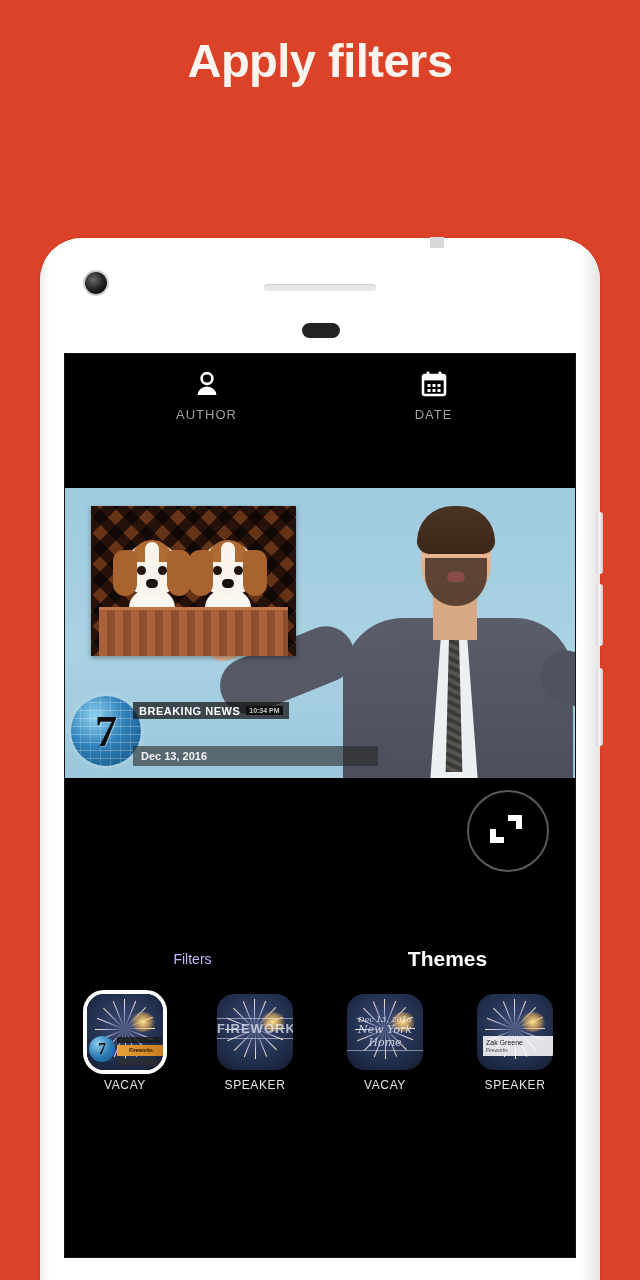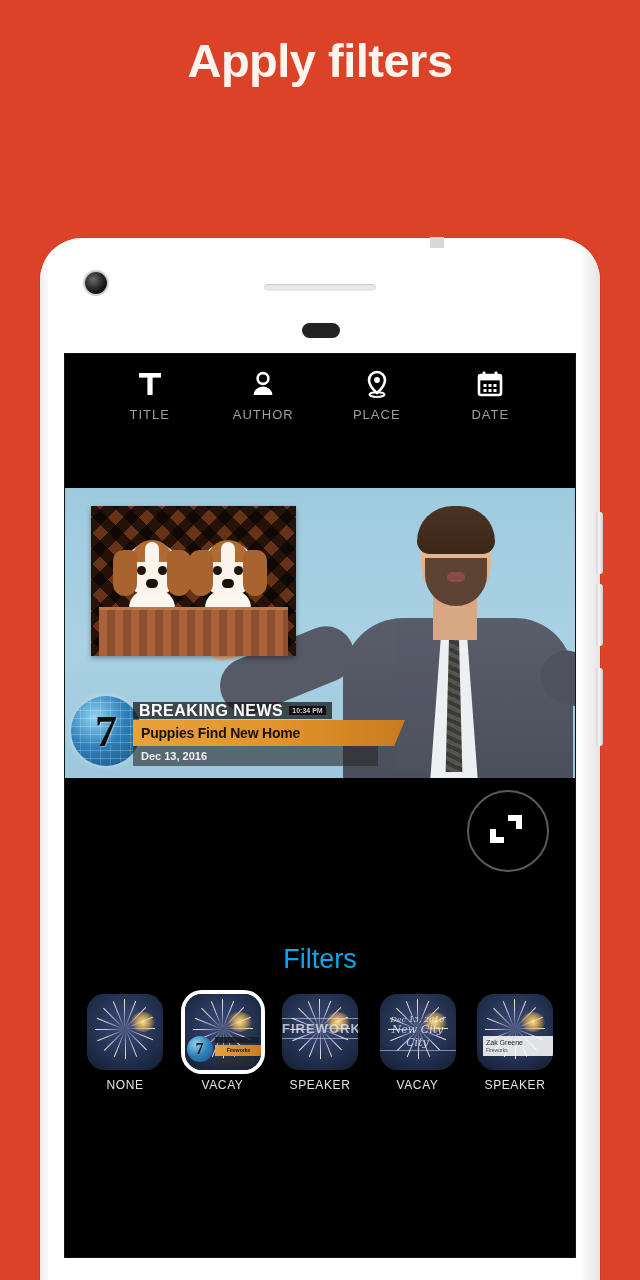--- a/index.html
+++ b/index.html
@@ -158,21 +158,21 @@
   }
   .globe-7{
     position:absolute;left:0;top:0;width:70px;height:70px;display:flex;align-items:center;justify-content:center;
     font-size:44px;font-weight:bold;color:#0E0E0E;font-family:"Liberation Serif",serif;
     text-shadow:1px 1px 0 rgba(255,255,255,.35);
   }
   .l3-kicker{
     position:absolute;left:62px;top:6px;height:17px;padding:0 6px;
     background:rgba(20,20,20,.72);display:flex;align-items:center;gap:6px;
   }
-  .l3-kicker-txt{color:#FFF;font-size:16px;font-weight:bold;letter-spacing:.5px;}
+  .l3-kicker-txt{color:#FFF;font-size:11px;font-weight:bold;letter-spacing:.5px;}
   .l3-time{background:#101010;color:#C9C9C9;font-size:7px;padding:1px 3px;font-weight:bold;}
   .l3-head{
     position:absolute;left:62px;top:24px;width:272px;height:26px;
     background:linear-gradient(90deg,#E8A23A 0%,#E2922A 55%,#C97C1F 100%);
     clip-path:polygon(0 0,100% 0,96% 100%,0 100%);
     display:flex;align-items:center;
   }
   .l3-head-txt{color:#1B1205;font-size:14px;font-weight:bold;padding-left:8px;letter-spacing:-.2px;}
   .l3-date{
     position:absolute;left:62px;top:50px;width:245px;height:20px;
@@ -181,21 +181,21 @@
   .l3-date-txt{color:#F2F2F2;font-size:11px;font-weight:bold;padding-left:8px;}
   
   .expand-wrap{height:150px;position:relative;}
   .expand{
     position:absolute;right:26px;top:12px;width:78px;height:78px;border-radius:50%;
     border:2px solid #5A5A5A;cursor:pointer;
   }
   
   .ftrow{display:flex;align-items:center;padding:0 0 0 0;height:62px;}
   .ft{flex:1;text-align:center;cursor:pointer;}
-  .ft-filters{color:#0ea5e9;font-size:27px;}
+  .ft-filters{color:#c4b5fd;font-size:14px;}
   .ft-themes{color:#FFFFFF;font-size:21px;font-weight:bold;}
   .thumbs{display:flex;justify-content:space-between;padding:4px 18px 0 18px;}
   .thumb{width:84px;text-align:center;cursor:pointer;}
   .thumb-img{
     position:relative;width:76px;height:76px;margin:0 auto;border-radius:17px;overflow:hidden;
     background:radial-gradient(circle at 50% 42%,#3C4C74 0%,#22304F 60%,#141C2F 100%);
   }
   .thumb.sel .thumb-img{box-shadow:0 0 0 4px #FFFFFF;}
   .fw{position:absolute;left:50%;top:46%;width:0;height:0;}
   .fw i{
@@ -255,50 +255,31 @@
 <div class="sensor-pill"></div>
 <div class="side-btn vol-up"></div>
 <div class="side-btn vol-dn"></div>
 <div class="side-btn power"></div>
 
 <div class="screen">
 
 
   <div class="tabs">
 
-    <div class="tab">
-      <div class="tab-ico">
-        <svg width="26" height="28" viewBox="0 0 26 28" aria-hidden="true">
-          <rect x="2" y="3" width="22" height="4.6" fill="#ffffff"></rect>
-          <rect x="10.4" y="3" width="5.2" height="22" fill="#ffffff"></rect>
-        </svg>
-      </div>
-      <div class="tab-lbl">TITLE</div>
-    </div>
 
     <div class="tab">
       <div class="tab-ico">
         <svg width="26" height="28" viewBox="0 0 26 28" aria-hidden="true">
           <circle cx="13" cy="8.5" r="5.4" fill="none" stroke="#ffffff" stroke-width="2.6"></circle>
           <path d="M3.6 25 a9.4 8.6 0 0 1 18.8 0" fill="#ffffff"></path>
         </svg>
       </div>
       <div class="tab-lbl">AUTHOR</div>
     </div>
 
-    <div class="tab">
-      <div class="tab-ico">
-        <svg width="26" height="29" viewBox="0 0 26 29" aria-hidden="true">
-          <path d="M13 2 a8 8 0 0 1 8 8 c0 6-8 13-8 13 s-8-7-8-13 a8 8 0 0 1 8-8 z" fill="none" stroke="#ffffff" stroke-width="2.6"></path>
-          <circle cx="13" cy="10" r="2.9" fill="#ffffff"></circle>
-          <ellipse cx="13" cy="24.6" rx="7.5" ry="2.4" fill="none" stroke="#ffffff" stroke-width="2"></ellipse>
-        </svg>
-      </div>
-      <div class="tab-lbl">PLACE</div>
-    </div>
 
     <div class="tab">
       <div class="tab-ico">
         <svg width="28" height="28" viewBox="0 0 28 28" aria-hidden="true">
           <rect x="3" y="5" width="22" height="20" rx="2" fill="none" stroke="#ffffff" stroke-width="2.6"></rect>
           <rect x="3" y="5" width="22" height="5.4" fill="#ffffff"></rect>
           <rect x="6.5" y="1.5" width="3" height="5" rx="1.3" fill="#ffffff"></rect>
           <rect x="18.5" y="1.5" width="3" height="5" rx="1.3" fill="#ffffff"></rect>
           <rect x="7.5" y="14" width="3" height="3" fill="#ffffff"></rect>
           <rect x="12.5" y="14" width="3" height="3" fill="#ffffff"></rect>
@@ -364,23 +345,20 @@
       <div class="basket"></div>
     </div>
 
     <div class="lower3">
       <div class="globe"></div>
       <div class="globe-7">7</div>
       <div class="l3-kicker">
         <span class="l3-kicker-txt">BREAKING NEWS</span>
         <span class="l3-time">10:34 PM</span>
       </div>
-      <div class="l3-head">
-        <span class="l3-head-txt">Puppies Find New Home</span>
-      </div>
       <div class="l3-date">
         <span class="l3-date-txt">Dec 13, 2016</span>
       </div>
     </div>
   </div>
 
   <div class="expand-wrap">
     <div class="expand">
       <span>
         <svg width="74" height="74" viewBox="0 0 74 74" aria-hidden="true">
@@ -388,23 +366,60 @@
           <path d="M32 48 H24 V40" fill="none" stroke="#ffffff" stroke-width="6" stroke-linecap="square"></path>
         </svg>
       </span>
     </div>
   </div>
 
   <div class="ftrow">
     <div class="ft">
       <span class="ft-filters">Filters</span>
     </div>
+    <div class="ft">
+      <span class="ft-themes">Themes</span>
+    </div>
   </div>
 
   <div class="thumbs">
+
+
+    <div class="thumb sel">
+      <div class="thumb-img">
+        <div class="fw">
+          <i style="transform:rotate(0deg)"></i>
+            <i style="transform:rotate(22deg)"></i>
+          <i style="transform:rotate(45deg)"></i>
+            <i style="transform:rotate(68deg)"></i>
+          <i style="transform:rotate(90deg)"></i>
+            <i style="transform:rotate(112deg)"></i>
+          <i style="transform:rotate(135deg)"></i>
+            <i style="transform:rotate(158deg)"></i>
+          <i style="transform:rotate(180deg)"></i>
+            <i style="transform:rotate(202deg)"></i>
+          <i style="transform:rotate(225deg)"></i>
+            <i style="transform:rotate(248deg)"></i>
+          <i style="transform:rotate(270deg)"></i>
+            <i style="transform:rotate(292deg)"></i>
+          <i style="transform:rotate(315deg)"></i>
+            <i style="transform:rotate(338deg)"></i>
+        </div>
+        <div class="fw-glow"></div>
+        <div class="ov">
+          <div class="ov-news-globe">7</div>
+          <div class="ov-news-kick"></div>
+          <div class="ov-news-bar">
+            <span>Fireworks</span>
+          </div>
+          <div class="ov-news-date"></div>
+        </div>
+      </div>
+      <div class="thumb-lbl">VACAY</div>
+    </div>
 
     <div class="thumb">
       <div class="thumb-img">
         <div class="fw">
           <i style="transform:rotate(0deg)"></i>
             <i style="transform:rotate(22deg)"></i>
           <i style="transform:rotate(45deg)"></i>
             <i style="transform:rotate(68deg)"></i>
           <i style="transform:rotate(90deg)"></i>
             <i style="transform:rotate(112deg)"></i>
@@ -413,55 +428,23 @@
           <i style="transform:rotate(180deg)"></i>
             <i style="transform:rotate(202deg)"></i>
           <i style="transform:rotate(225deg)"></i>
             <i style="transform:rotate(248deg)"></i>
           <i style="transform:rotate(270deg)"></i>
             <i style="transform:rotate(292deg)"></i>
           <i style="transform:rotate(315deg)"></i>
             <i style="transform:rotate(338deg)"></i>
         </div>
         <div class="fw-glow"></div>
-      </div>
-      <div class="thumb-lbl">NONE</div>
-    </div>
-
-    <div class="thumb sel">
-      <div class="thumb-img">
-        <div class="fw">
-          <i style="transform:rotate(0deg)"></i>
-            <i style="transform:rotate(22deg)"></i>
-          <i style="transform:rotate(45deg)"></i>
-            <i style="transform:rotate(68deg)"></i>
-          <i style="transform:rotate(90deg)"></i>
-            <i style="transform:rotate(112deg)"></i>
-          <i style="transform:rotate(135deg)"></i>
-            <i style="transform:rotate(158deg)"></i>
-          <i style="transform:rotate(180deg)"></i>
-            <i style="transform:rotate(202deg)"></i>
-          <i style="transform:rotate(225deg)"></i>
-            <i style="transform:rotate(248deg)"></i>
-          <i style="transform:rotate(270deg)"></i>
-            <i style="transform:rotate(292deg)"></i>
-          <i style="transform:rotate(315deg)"></i>
-            <i style="transform:rotate(338deg)"></i>
-        </div>
-        <div class="fw-glow"></div>
-        <div class="ov">
-          <div class="ov-news-globe">7</div>
-          <div class="ov-news-kick"></div>
-          <div class="ov-news-bar">
-            <span>Fireworks</span>
-          </div>
-          <div class="ov-news-date"></div>
-        </div>
-      </div>
-      <div class="thumb-lbl">VACAY</div>
+        <div class="ov-classic">FIREWORKS</div>
+      </div>
+      <div class="thumb-lbl">SPEAKER</div>
     </div>
 
     <div class="thumb">
       <div class="thumb-img">
         <div class="fw">
           <i style="transform:rotate(0deg)"></i>
             <i style="transform:rotate(22deg)"></i>
           <i style="transform:rotate(45deg)"></i>
             <i style="transform:rotate(68deg)"></i>
           <i style="transform:rotate(90deg)"></i>
@@ -471,23 +454,26 @@
           <i style="transform:rotate(180deg)"></i>
             <i style="transform:rotate(202deg)"></i>
           <i style="transform:rotate(225deg)"></i>
             <i style="transform:rotate(248deg)"></i>
           <i style="transform:rotate(270deg)"></i>
             <i style="transform:rotate(292deg)"></i>
           <i style="transform:rotate(315deg)"></i>
             <i style="transform:rotate(338deg)"></i>
         </div>
         <div class="fw-glow"></div>
-        <div class="ov-classic">FIREWORKS</div>
-      </div>
-      <div class="thumb-lbl">SPEAKER</div>
+        <div class="ov-vacay">
+          <span class="d">Dec 13, 2016</span>
+          <span class="c">New York Home</span>
+        </div>
+      </div>
+      <div class="thumb-lbl">VACAY</div>
     </div>
 
     <div class="thumb">
       <div class="thumb-img">
         <div class="fw">
           <i style="transform:rotate(0deg)"></i>
             <i style="transform:rotate(22deg)"></i>
           <i style="transform:rotate(45deg)"></i>
             <i style="transform:rotate(68deg)"></i>
           <i style="transform:rotate(90deg)"></i>
@@ -497,49 +483,20 @@
           <i style="transform:rotate(180deg)"></i>
             <i style="transform:rotate(202deg)"></i>
           <i style="transform:rotate(225deg)"></i>
             <i style="transform:rotate(248deg)"></i>
           <i style="transform:rotate(270deg)"></i>
             <i style="transform:rotate(292deg)"></i>
           <i style="transform:rotate(315deg)"></i>
             <i style="transform:rotate(338deg)"></i>
         </div>
         <div class="fw-glow"></div>
-        <div class="ov-vacay">
-          <span class="d">Dec 13, 2016</span>
-          <span class="c">New City City</span>
-        </div>
-      </div>
-      <div class="thumb-lbl">VACAY</div>
-    </div>
-
-    <div class="thumb">
-      <div class="thumb-img">
-        <div class="fw">
-          <i style="transform:rotate(0deg)"></i>
-            <i style="transform:rotate(22deg)"></i>
-          <i style="transform:rotate(45deg)"></i>
-            <i style="transform:rotate(68deg)"></i>
-          <i style="transform:rotate(90deg)"></i>
-            <i style="transform:rotate(112deg)"></i>
-          <i style="transform:rotate(135deg)"></i>
-            <i style="transform:rotate(158deg)"></i>
-          <i style="transform:rotate(180deg)"></i>
-            <i style="transform:rotate(202deg)"></i>
-          <i style="transform:rotate(225deg)"></i>
-            <i style="transform:rotate(248deg)"></i>
-          <i style="transform:rotate(270deg)"></i>
-            <i style="transform:rotate(292deg)"></i>
-          <i style="transform:rotate(315deg)"></i>
-            <i style="transform:rotate(338deg)"></i>
-        </div>
-        <div class="fw-glow"></div>
         <div class="ov-speaker">
           <span class="n">Zak Greene</span>
           <span class="r">Fireworks</span>
         </div>
       </div>
       <div class="thumb-lbl">SPEAKER</div>
     </div>
   </div>
 </div>
 

